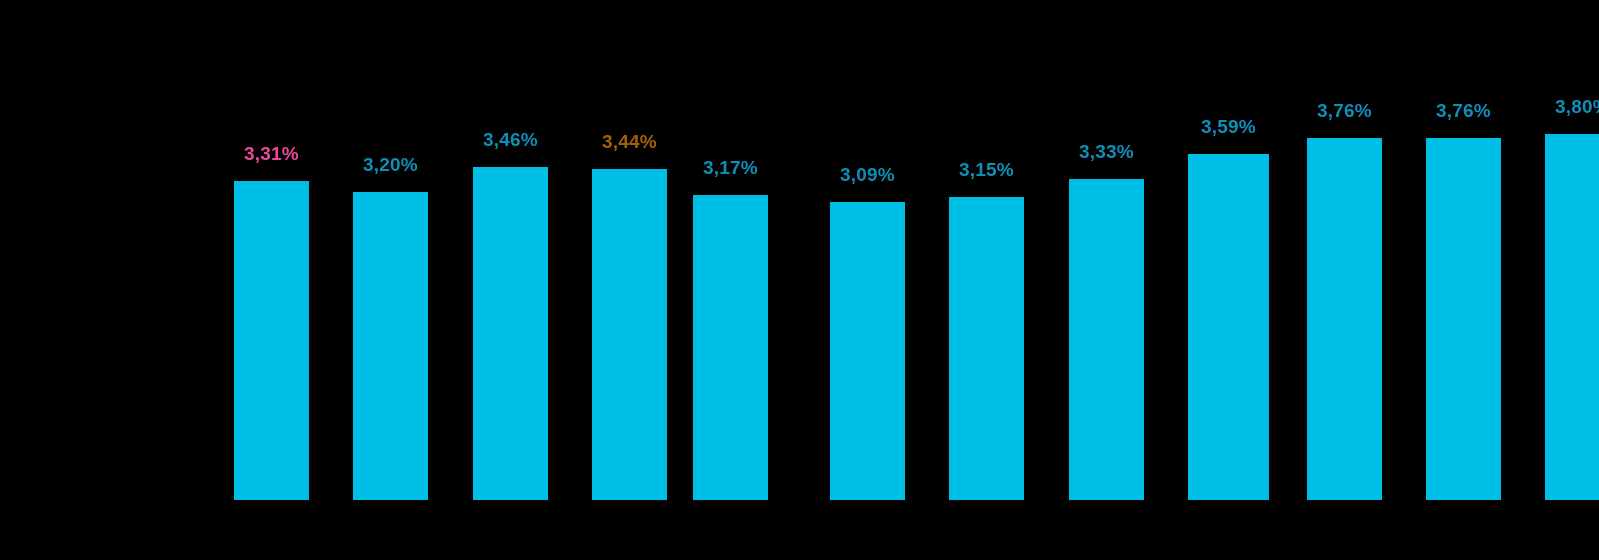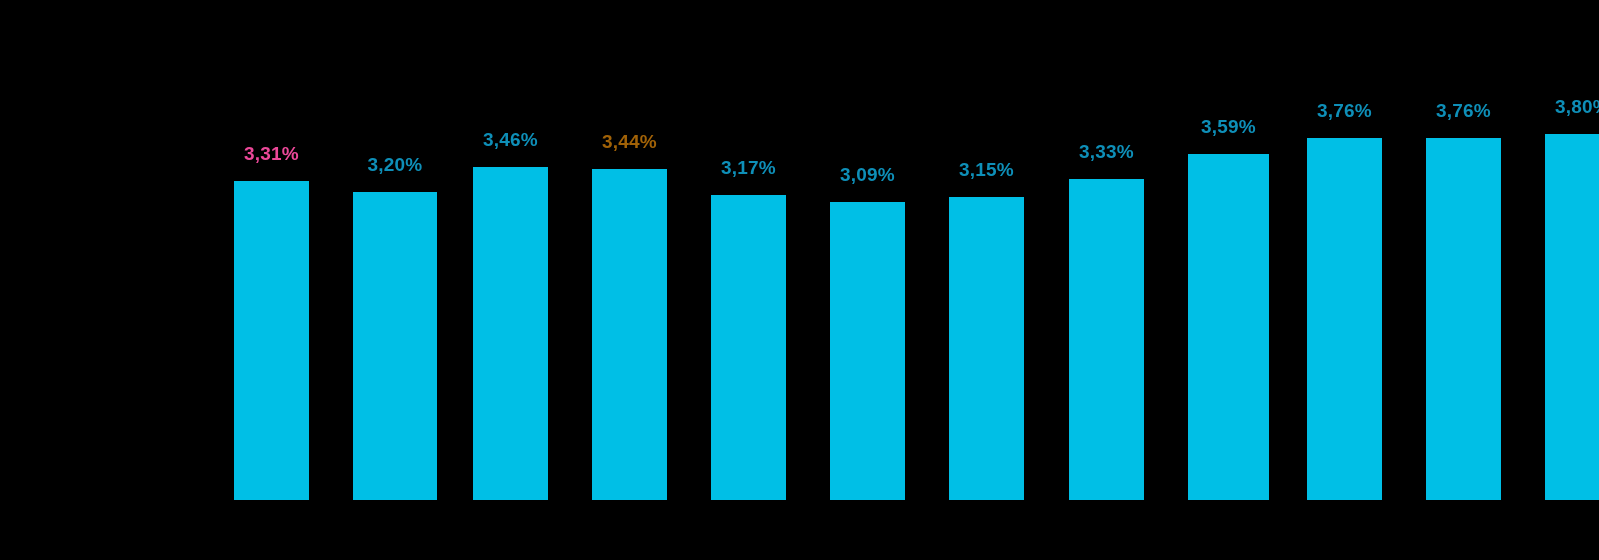--- a/index.html
+++ b/index.html
@@ -51,33 +51,33 @@
 </style>
 </head>
 <body>
 
 <div id="chart-root" style="background: rgb(0, 0, 0);">
   <div class="plot-area" id="plot-area" style="background: rgb(0, 0, 0);">
       <div class="bar-group" style="left: 234px; width: 75px; bottom: 60px; height: 319px;">
         <div class="bar" style="height: 319px; background: rgb(0, 191, 230);"></div>
         <div class="bar-label" style="color: #ec4899; bottom: 337px;">3,31%</div>
       </div>
-      <div class="bar-group" style="left: 353px; width: 84px; bottom: 60px; height: 308px;">
+      <div class="bar-group" style="left: 353px; width: 75px; bottom: 60px; height: 308px;">
         <div class="bar" style="height: 308px; background: rgb(0, 191, 230);"></div>
         <div class="bar-label" style="color: rgb(14, 143, 184); bottom: 326px;">3,20%</div>
       </div>
       <div class="bar-group" style="left: 473px; width: 75px; bottom: 60px; height: 333px;">
         <div class="bar" style="height: 333px; background: rgb(0, 191, 230);"></div>
         <div class="bar-label" style="color: rgb(14, 143, 184); bottom: 351px;">3,46%</div>
       </div>
       <div class="bar-group" style="left: 592px; width: 75px; bottom: 60px; height: 331px;">
         <div class="bar" style="height: 331px; background: rgb(0, 191, 230);"></div>
         <div class="bar-label" style="color: #a16207; bottom: 349px;">3,44%</div>
       </div>
-      <div class="bar-group" style="left: 711px; width: 75px; bottom: 60px; height: 350px;">
+      <div class="bar-group" style="left: 693px; width: 75px; bottom: 60px; height: 350px;">
         <div class="bar" style="height: 305px; background: rgb(0, 191, 230);"></div>
         <div class="bar-label" style="color: rgb(14, 143, 184); bottom: 323px;">3,17%</div>
       </div>
       <div class="bar-group" style="left: 830px; width: 75px; bottom: 60px; height: 298px;">
         <div class="bar" style="height: 298px; background: rgb(0, 191, 230);"></div>
         <div class="bar-label" style="color: rgb(14, 143, 184); bottom: 316px;">3,09%</div>
       </div>
       <div class="bar-group" style="left: 949px; width: 75px; bottom: 60px; height: 345px; margin-top: 42px;">
         <div class="bar" style="height: 303px; background: rgb(0, 191, 230);"></div>
         <div class="bar-label" style="color: rgb(14, 143, 184); bottom: 321px;">3,15%</div>

